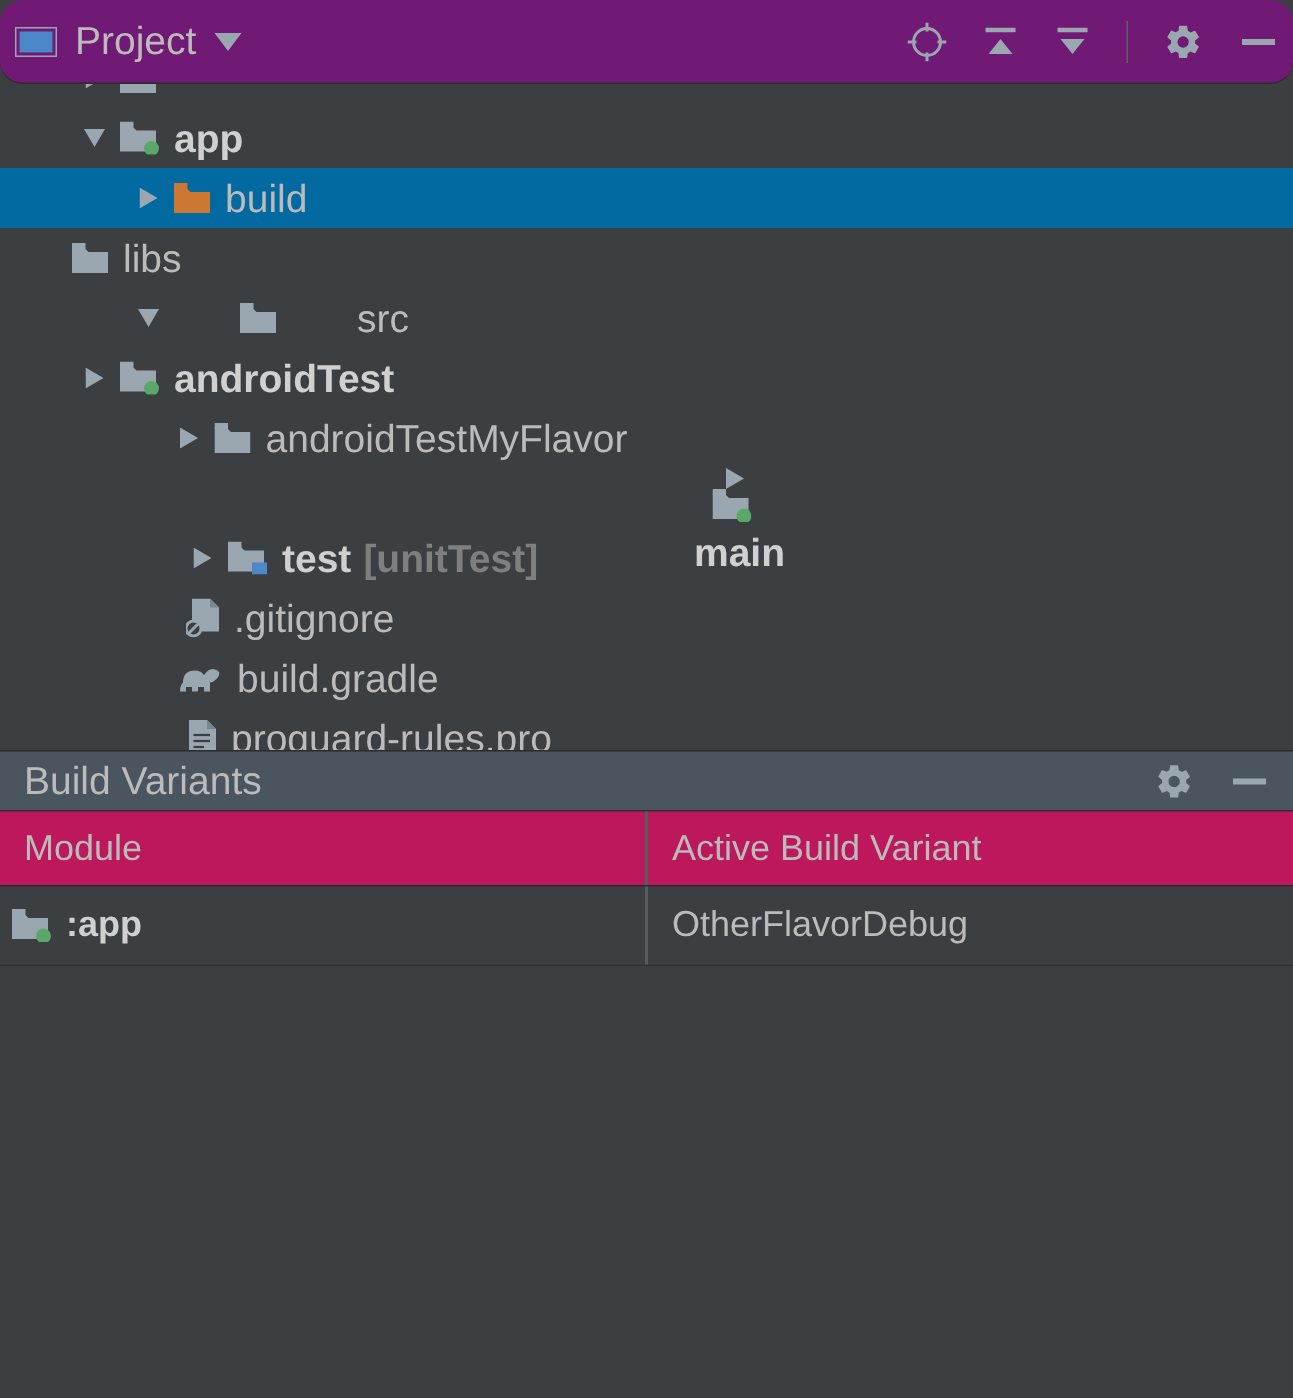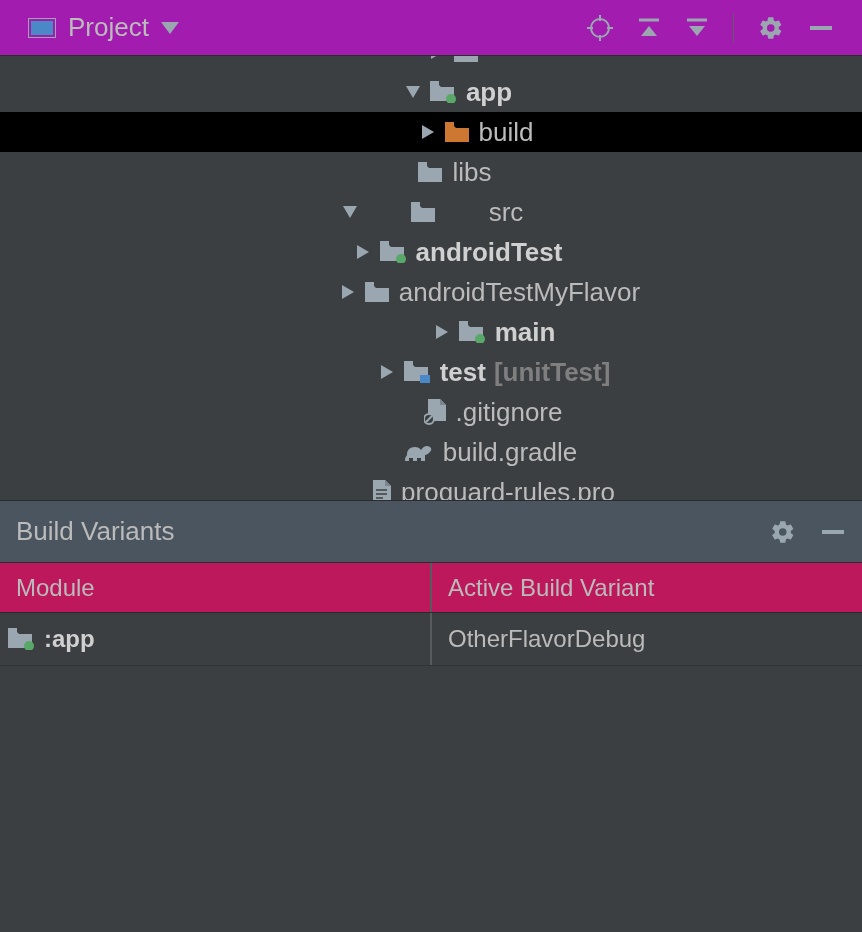--- a/index.html
+++ b/index.html
@@ -7,25 +7,26 @@
     width: 862px;
     height: 932px;
     background: #3c3f41;
     font-family: "Segoe UI", "Helvetica Neue", Arial, sans-serif;
     color: #bbbbbb;
     overflow: hidden;
     font-size: 22px;
   }
   .toolbar {
     height: 56px;
-    background: #a21caf;
+    background: #701a75;
     border-bottom: 1px solid #2b2b2b;
     display: flex;
     align-items: center;
-    padding: 0 28px;
+    padding: 0 10px;
+    border-radius: 15px;
   }
   .toolbar-left {
     display: flex;
     align-items: center;
     gap: 12px;
   }
   .toolbar-spacer { flex: 1; }
   .toolbar-right {
     display: flex;
     align-items: center;
@@ -35,38 +36,37 @@
   .tree {
     font-size: 26px;
     line-height: 40px;
     padding-top: 6px;
   }
   .tree-row {
     display: flex;
     align-items: center;
     height: 40px;
     white-space: nowrap;
-    justify-content: center;
-  }
-  .tree-row.selected { background: #000000; }
+  }
+  .tree-row.selected { background: #0369a1; }
   .chev {
     width: 22px;
     display: inline-flex;
     align-items: center;
     justify-content: center;
     margin-right: 6px;
   }
   .label { color: #bbbbbb; }
   .label.bold { font-weight: 700; color: #d0d0d0; }
   .suffix { color: #7f7f7f; font-weight: 700; margin-left: 8px; }
   .folder-icon, .file-icon, .module-icon { margin-right: 10px; display:inline-flex; align-items:center; }
 
   
   .bv-header {
-    height: 62px;
+    height: 40px;
     background: #4a5560;
     display: flex;
     align-items: center;
     padding: 0 16px;
     font-size: 26px;
     color: #bbbbbb;
     border-top: 1px solid #2b2b2b;
   }
   .bv-header-spacer { flex: 1; }
   .bv-header-right { display: flex; align-items: center; gap: 24px; }
@@ -215,21 +215,21 @@
       <div class="tree-row" style="padding-left:48px;">
         <span class="folder-icon">
           <svg width="24" height="20">
               <path d="M0 3 L8 3 L11 6 L24 6 L24 20 L0 20 Z" fill="#9aa7b0"></path>
               <rect x="0" y="0" width="9" height="4" fill="#9aa7b0"></rect>
             </svg>
         </span>
         <span class="label">libs</span>
       </div>
 
-      <div class="tree-row" style="gap:44px;">
+      <div class="tree-row" style="padding-left:88px;gap:44px;">
         <span class="chev">
           <svg width="14" height="12">
               <polygon points="0,0 14,0 7,12" fill="#9aa7b0"></polygon>
             </svg>
         </span>
         <span class="folder-icon">
           <svg width="24" height="20">
               <path d="M0 3 L8 3 L11 6 L24 6 L24 20 L0 20 Z" fill="#9aa7b0"></path>
               <rect x="0" y="0" width="9" height="4" fill="#9aa7b0"></rect>
             </svg>
@@ -261,21 +261,21 @@
         </span>
         <span class="folder-icon">
           <svg width="24" height="20">
               <path d="M0 3 L8 3 L11 6 L24 6 L24 20 L0 20 Z" fill="#9aa7b0"></path>
               <rect x="0" y="0" width="9" height="4" fill="#9aa7b0"></rect>
             </svg>
         </span>
         <span class="label">androidTestMyFlavor</span>
       </div>
 
-      <div class="tree-row" style="padding-left:124px;">
+      <div class="tree-row" style="padding-left:124px;flex-direction:column;">
         <span class="chev">
           <svg width="12" height="14">
               <polygon points="0,0 12,7 0,14" fill="#9aa7b0"></polygon>
             </svg>
         </span>
         <span class="folder-icon">
           <svg width="26" height="22">
               <path d="M0 3 L8 3 L11 6 L24 6 L24 20 L0 20 Z" fill="#9aa7b0"></path>
               <rect x="0" y="0" width="9" height="4" fill="#9aa7b0"></rect>
               <circle cx="21" cy="18" r="5" fill="#59a869"></circle>

